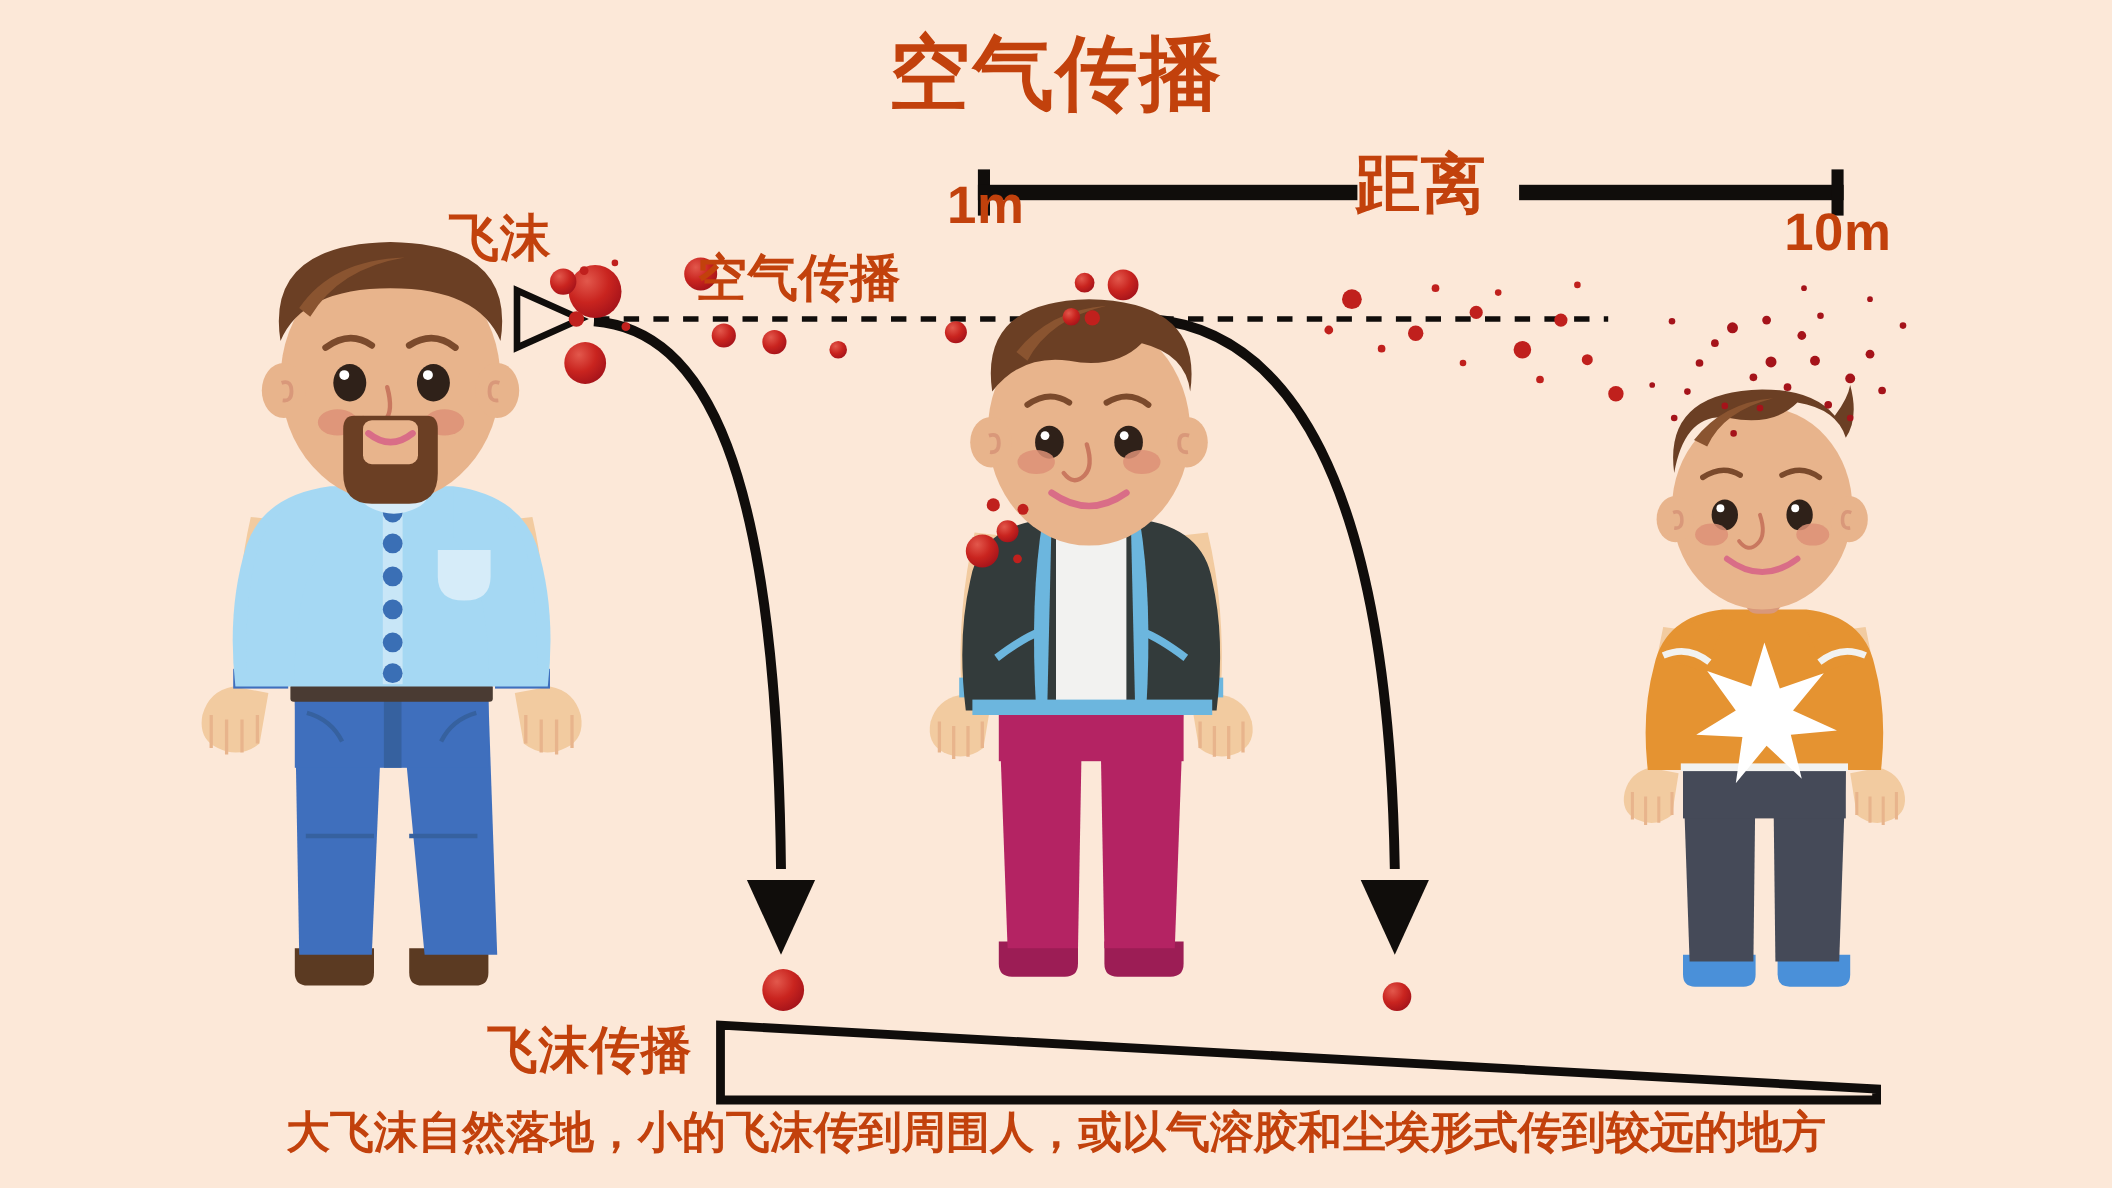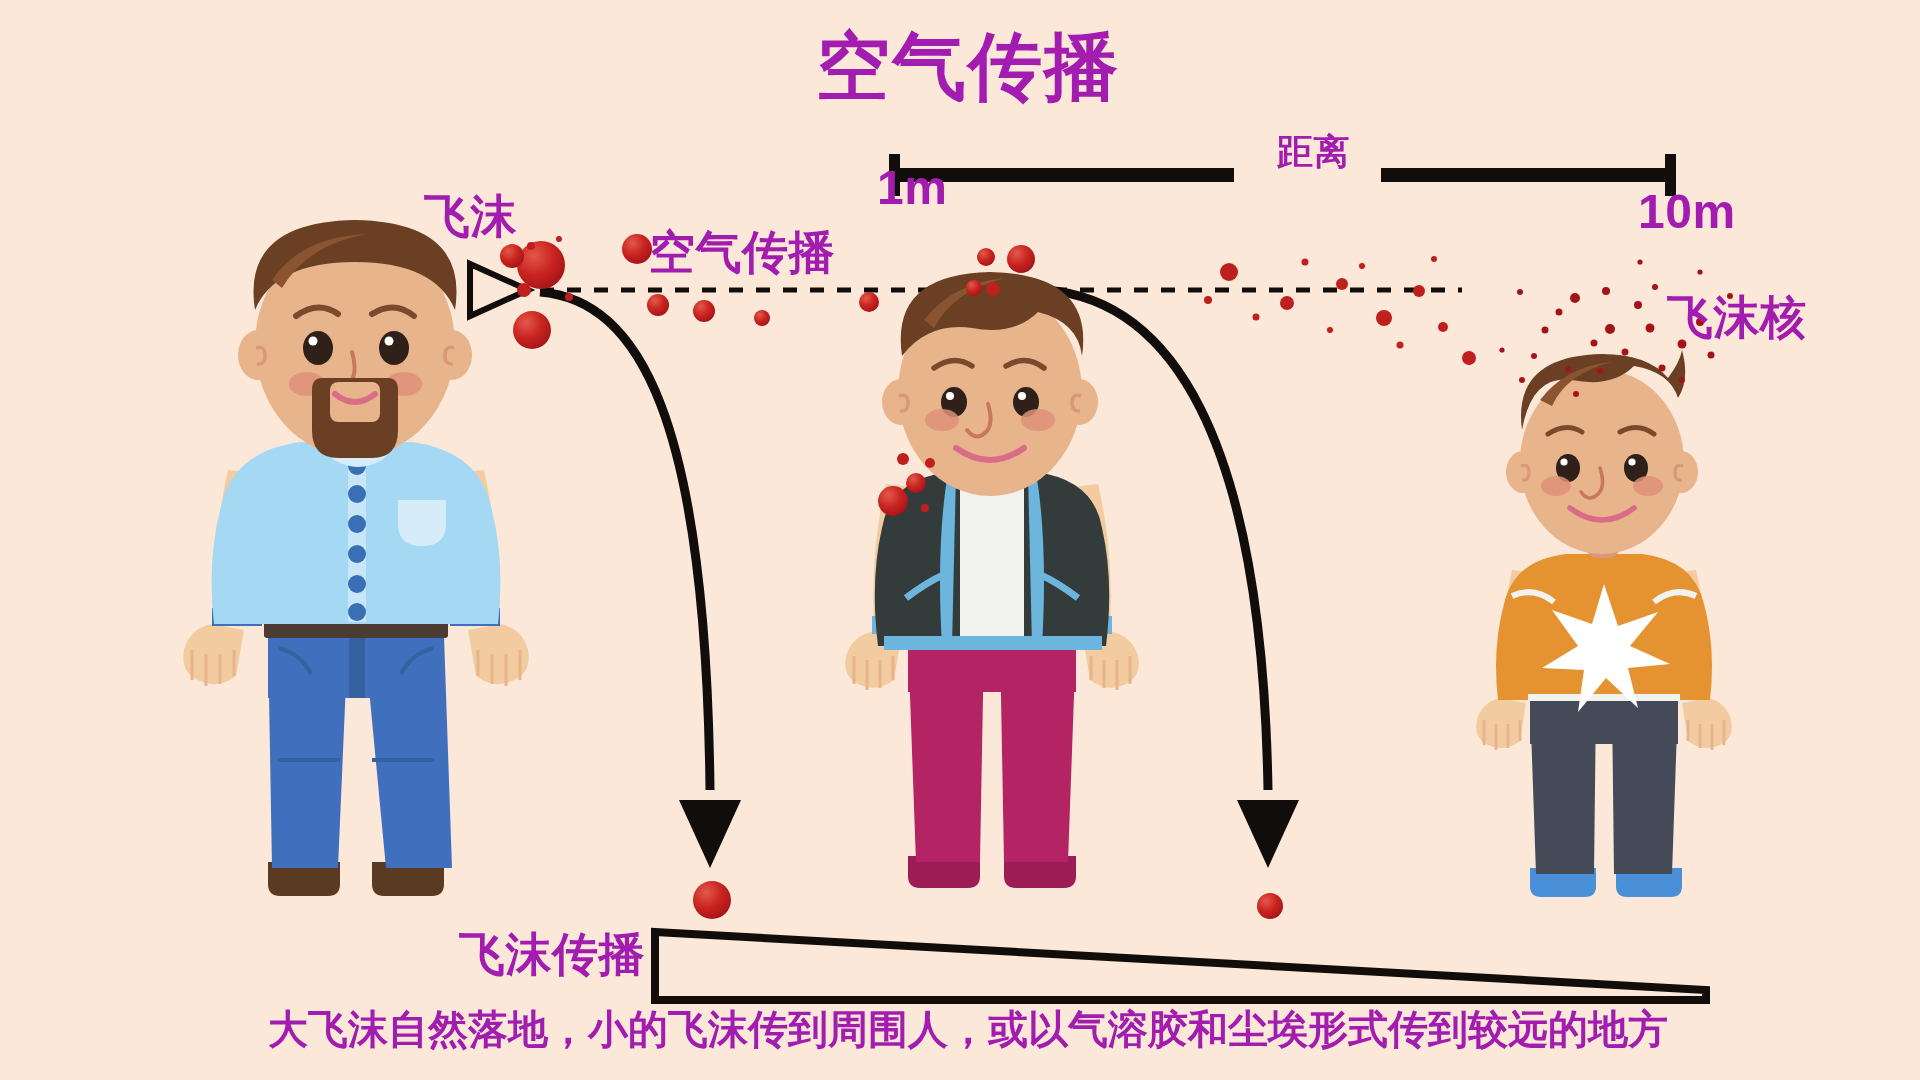--- a/index.html
+++ b/index.html
@@ -17,36 +17,35 @@
     font-family: "Liberation Sans", "DejaVu Sans", sans-serif;
   }
   #artboard {
     position: absolute;
     inset: 0;
     width: 1920px;
     height: 1080px;
   }
   .txt {
     position: absolute;
-    color: #a21caf;
+    color: #c2410c;
     font-weight: bold;
     white-space: nowrap;
     font-family: "Liberation Sans", "DejaVu Sans", sans-serif;
     letter-spacing: 0.5px;
-    padding-left: 16px;
   }
   #page-title {
     left: 0; right: 0;
     top: 18px;
     text-align: center;
     font-size: 74px;
     letter-spacing: 2px;
     white-space: nowrap;
   }
-  #label-distance { left: 1232px; top: 128px; font-size: 36px; margin-left: 29px; }
+  #label-distance { left: 1232px; top: 128px; font-size: 59px; }
   #label-1m       { left: 861px;  top: 160px; font-size: 48px; }
   #label-10m      { left: 1622px; top: 160px; font-size: 48px; margin-top: 24px; }
   #label-droplet  { left: 408px;  top: 186px; font-size: 46px; font-family: Liberation Mono, monospace; }
   #label-spread   { left: 633px;  top: 222px; font-size: 46px; }
   #label-nuclei   { left: 1651px; top: 287px; font-size: 46px; }
   #label-diameter { left: 443px;  top: 924px; font-size: 46px; }
   #caption {
     left: 0; right: 0;
     top: 1002px;
     text-align: center;
@@ -391,17 +390,16 @@
     </g>
 
   </svg>
 
   <div class="txt" id="page-title">空气传播</div>
   <div class="txt" id="label-distance">距离</div>
   <div class="txt" id="label-1m">1m</div>
   <div class="txt" id="label-10m">10m</div>
   <div class="txt" id="label-droplet">飞沫</div>
   <div class="txt" id="label-spread">空气传播</div>
-  <div class="txt" id="label-nuclei">飞沫核</div>
   <div class="txt" id="label-diameter">飞沫传播</div>
   <div class="txt" id="caption">大飞沫自然落地，小的飞沫传到周围人，或以气溶胶和尘埃形式传到较远的地方</div>
 
 </div>
 
 </body></html>

